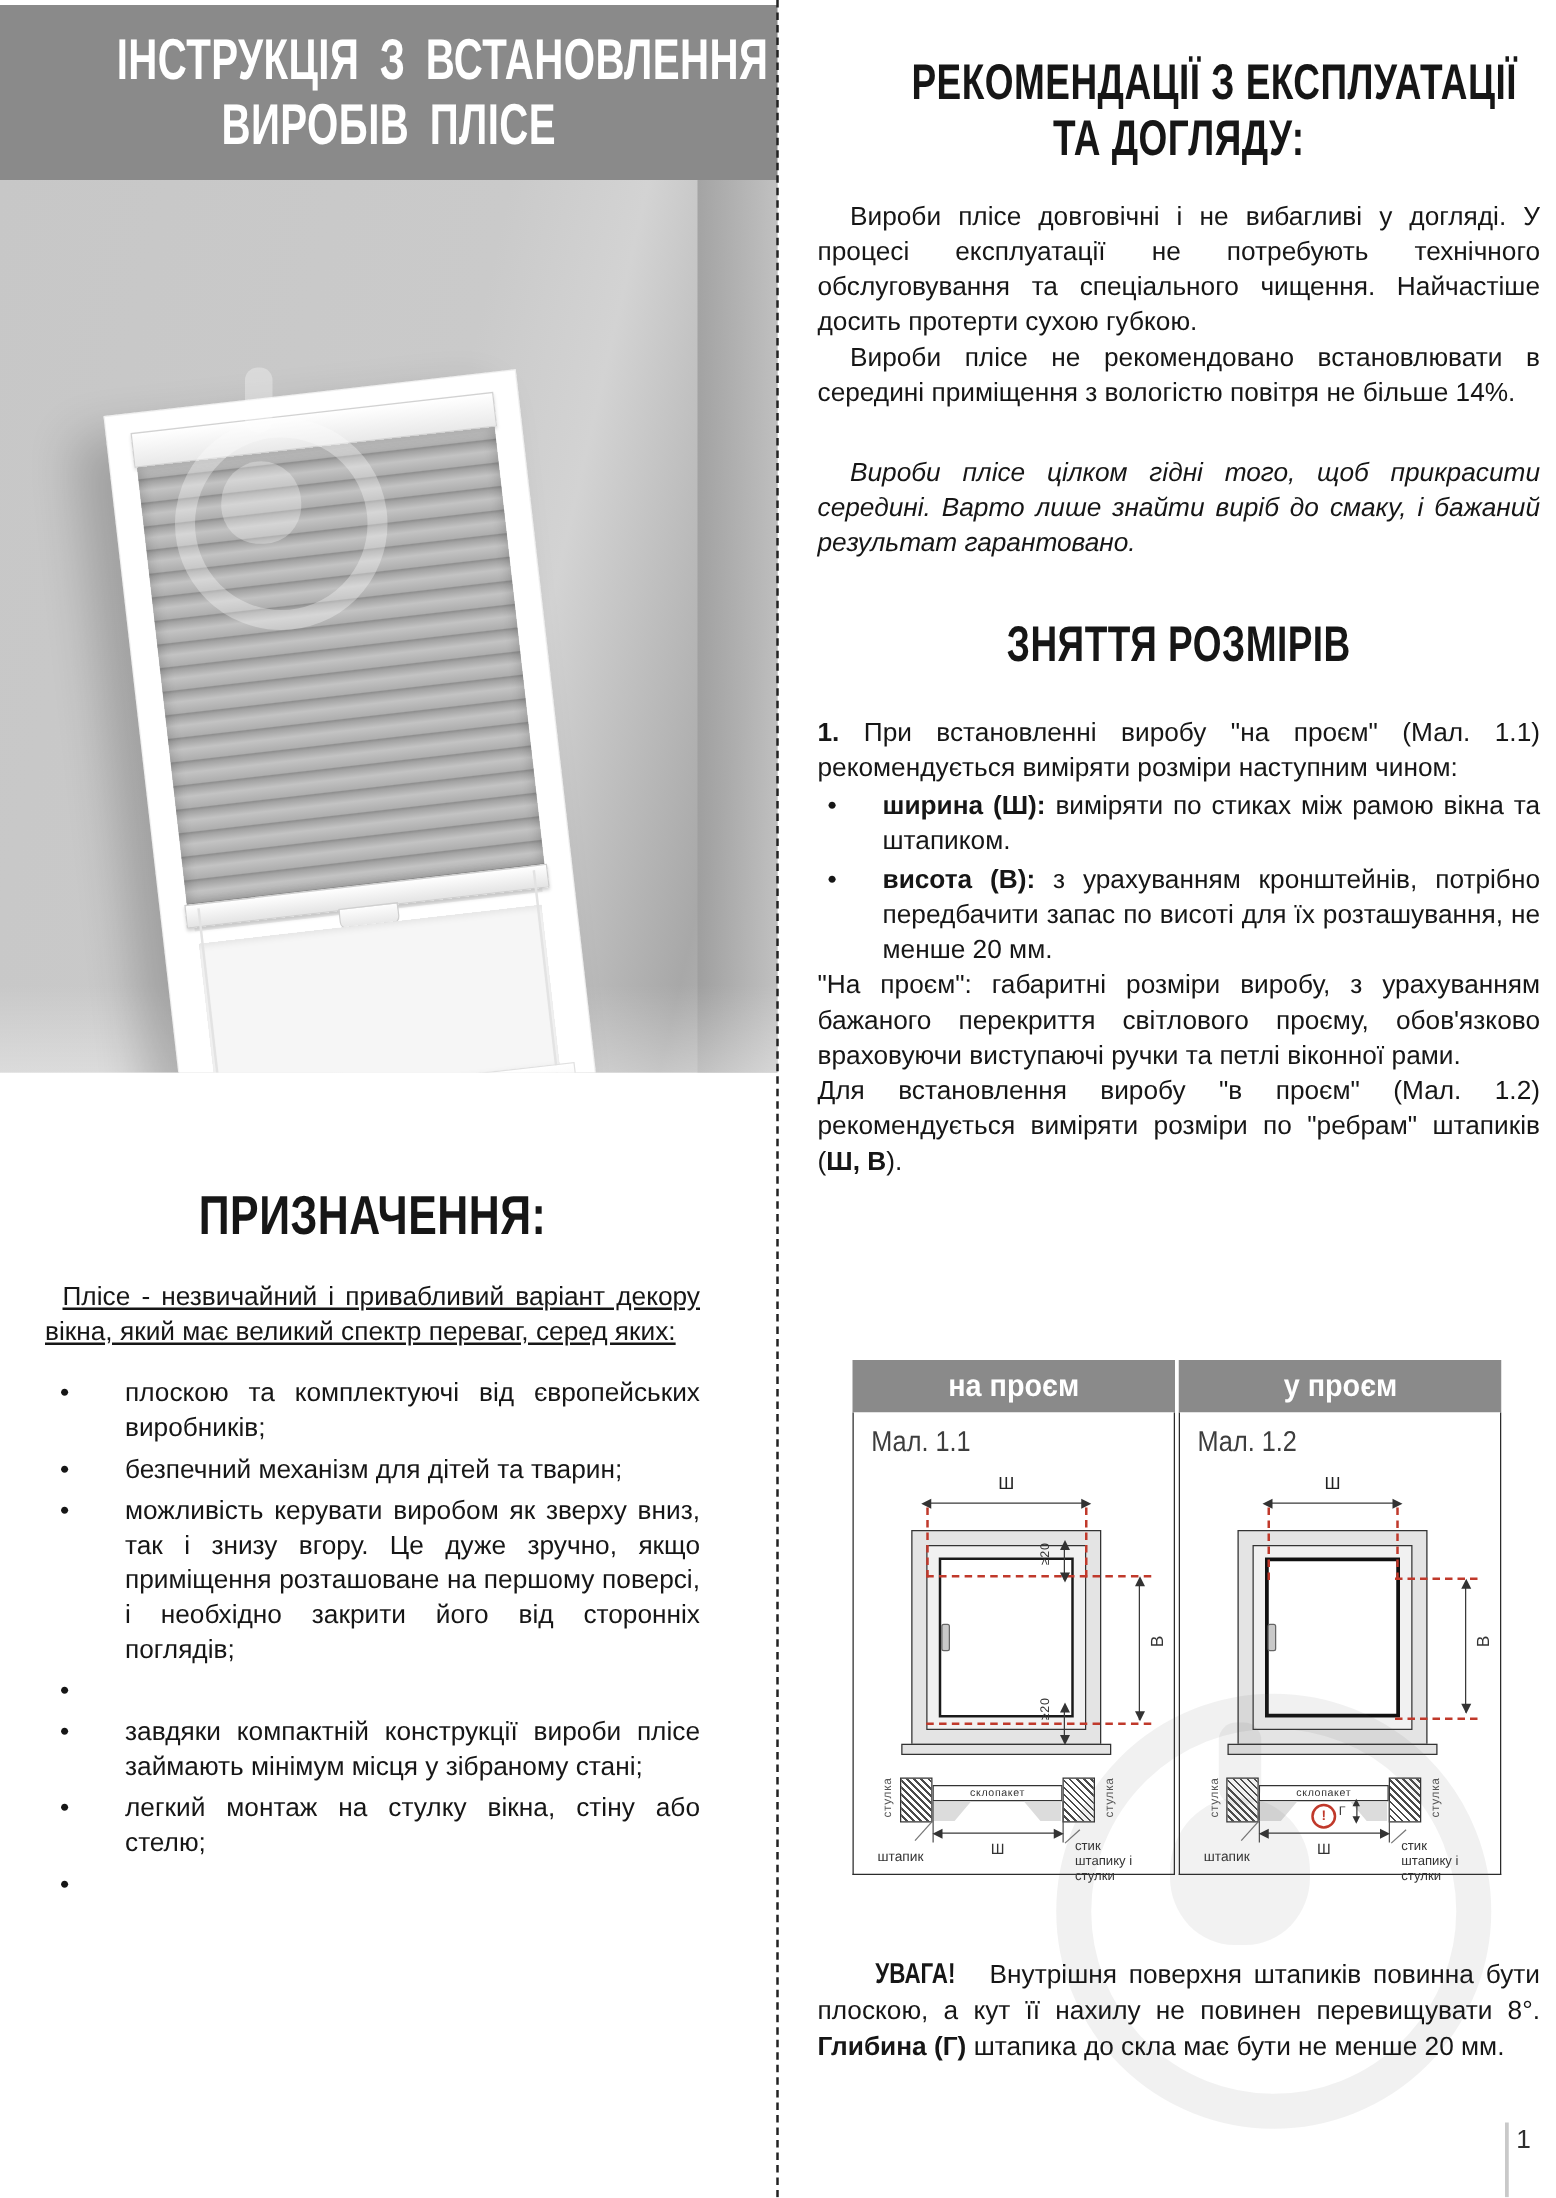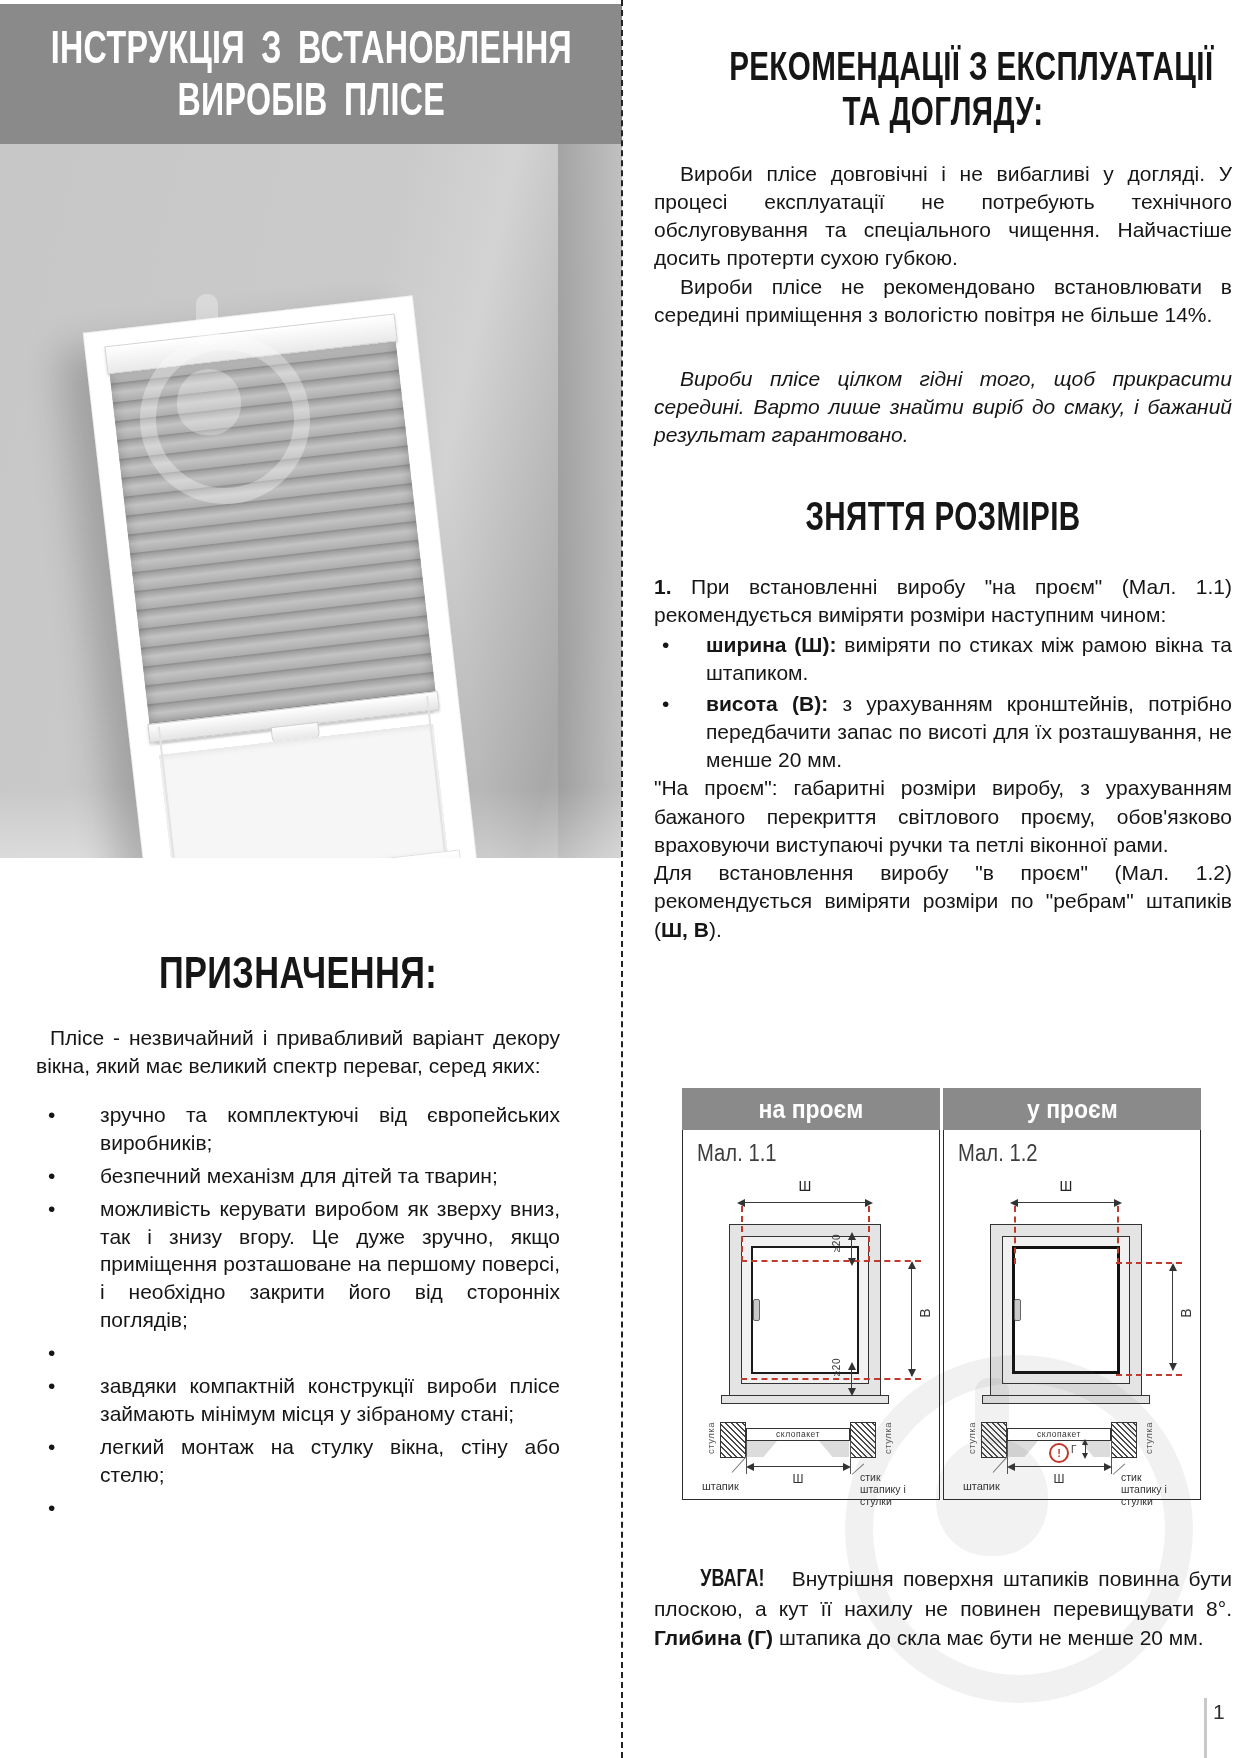--- a/index.html
+++ b/index.html
@@ -20,21 +20,21 @@
   .ar{position:absolute;width:0;height:0;border:4px solid transparent;}
   .ar.l{border-right:8px solid #333;border-left:0;}
   .ar.r{border-left:8px solid #333;border-right:0;}
   .ar.u{border-bottom:8px solid #333;border-top:0;}
   .ar.d{border-top:8px solid #333;border-bottom:0;}
   .vlabel{position:absolute;color:#333;writing-mode:vertical-rl;transform:rotate(180deg);
           font-size:11px;letter-spacing:0.5px;}
 
   
   .band{position:absolute;left:0;top:4px;width:622px;height:140px;background:#8a8a8a;
-        display:flex;flex-direction:column;justify-content:center;align-items:center;}
+        display:flex;flex-direction:column;justify-content:center;}
   .band .cond{color:#ffffff;font-size:46px;line-height:1.12;transform:scaleX(0.70);word-spacing:10px;}
 
   .photo{position:absolute;left:0;top:144px;width:622px;height:714px;overflow:hidden;
          background:linear-gradient(103deg,#c7c7c7 0%,#cacaca 52%,#d3d3d3 66%,#a8a8a8 88%,#bdbdbd 100%);}
   .photo-recess{position:absolute;right:0;top:0;width:64px;height:100%;
          background:linear-gradient(to right,#9d9d9d,#c2c2c2);opacity:.85;}
   .photo-floor{position:absolute;left:0;bottom:0;width:100%;height:70px;
          background:linear-gradient(to bottom,rgba(255,255,255,0),rgba(255,255,255,0.35));}
   .pwin{position:absolute;left:118px;top:168px;width:332px;height:642px;
         transform:rotate(-6.5deg);background:#ffffff;
@@ -60,21 +60,21 @@
   .wm-photo-stem{left:196px;top:150px;width:22px;height:52px;background:rgba(255,255,255,0.32);border-radius:10px;z-index:3;}
   .wm-photo-drop{left:177px;top:225px;width:64px;height:66px;background:rgba(255,255,255,0.30);
                  border-radius:50% 50% 46% 46%;z-index:3;}
   .wm-bot-ring{left:845px;top:1355px;width:292px;height:292px;border:28px solid rgba(90,90,90,0.085);z-index:6;}
   .wm-bot-stem{left:975px;top:1378px;width:34px;height:66px;background:rgba(90,90,90,0.085);border-radius:14px;z-index:6;}
   .wm-bot-drop{left:936px;top:1438px;width:112px;height:118px;background:rgba(90,90,90,0.08);
                border-radius:50% 50% 46% 46%;z-index:6;}
 
   .purpose{position:absolute;left:36px;top:948px;width:524px;}
   .purpose-title{font-size:44px;transform:scaleX(0.78);}
-  .purpose-intro{margin-top:26px;font-size:21px;line-height:1.33;text-indent:14px;}
+  .purpose-intro{margin-top:26px;font-size:21px;line-height:1.33;text-indent:14px;text-decoration:underline;}
   .blist{margin-top:16px;}
   .brow{display:flex;margin-top:5px;}
   .bdot{width:64px;flex:0 0 64px;padding-left:12px;box-sizing:border-box;font-size:21px;line-height:1.33;}
   .btxt{flex:1;font-size:21px;line-height:1.33;text-align:justify;}
 
   
   .divider{position:absolute;left:621px;top:0;width:0;height:1758px;border-left:2px dashed #222;}
 
   
   .rcol{position:absolute;left:654px;top:44px;width:578px;}
@@ -150,21 +150,21 @@
     <div class="wm-photo-stem abs"></div>
     <div class="wm-photo-drop abs"></div>
   </div>
 
   <div class="purpose">
     <div class="cond purpose-title">ПРИЗНАЧЕННЯ:</div>
     <p class="purpose-intro just">Плісе - незвичайний і привабливий варіант декору вікна, який має великий спектр переваг, серед яких:</p>
     <div class="blist">
       <div class="brow">
         <span class="bdot">•</span>
-        <span class="btxt">зручно та комплектуючі від європейських виробників;</span>
+        <span class="btxt">плоскою та комплектуючі від європейських виробників;</span>
       </div>
       <div class="brow">
         <span class="bdot">•</span>
         <span class="btxt">безпечний механізм для дітей та тварин;</span>
       </div>
       <div class="brow">
         <span class="bdot">•</span>
         <span class="btxt">можливість керувати виробом як зверху вниз, так і знизу вгору. Це дуже зручно, якщо приміщення розташоване на першому поверсі, і необхідно закрити його від сторонніх поглядів;</span>
       </div>
       <div class="brow">

